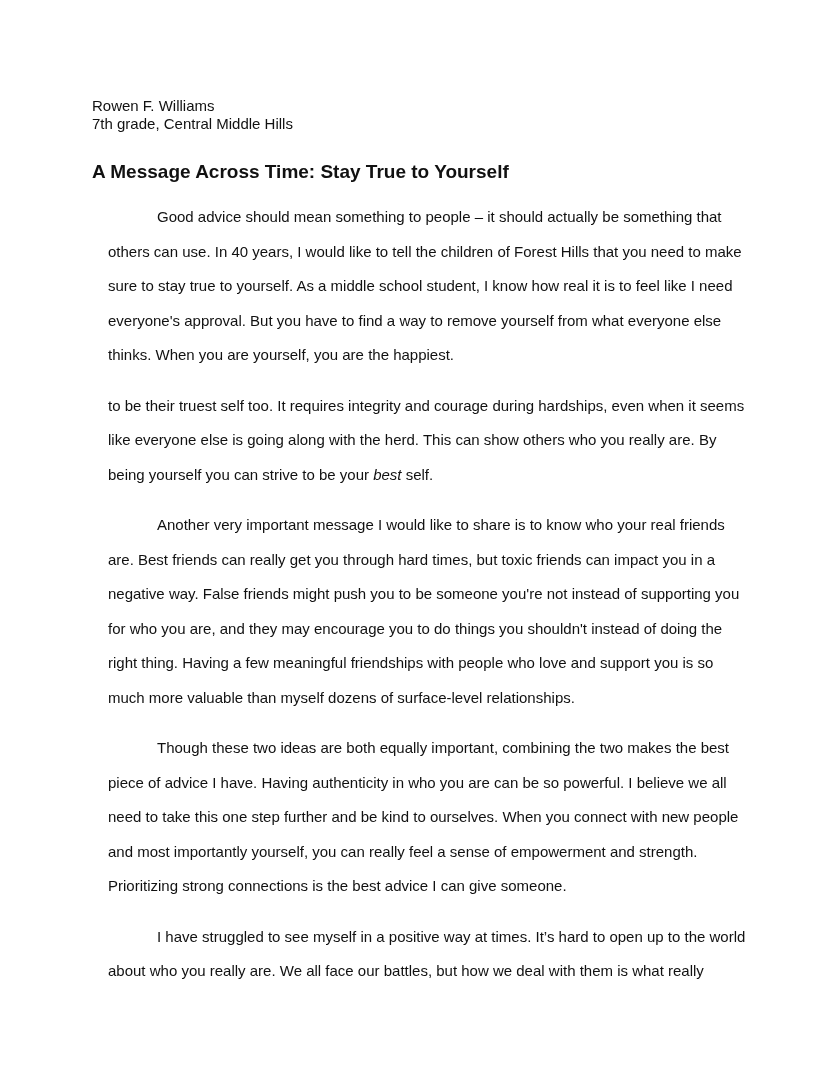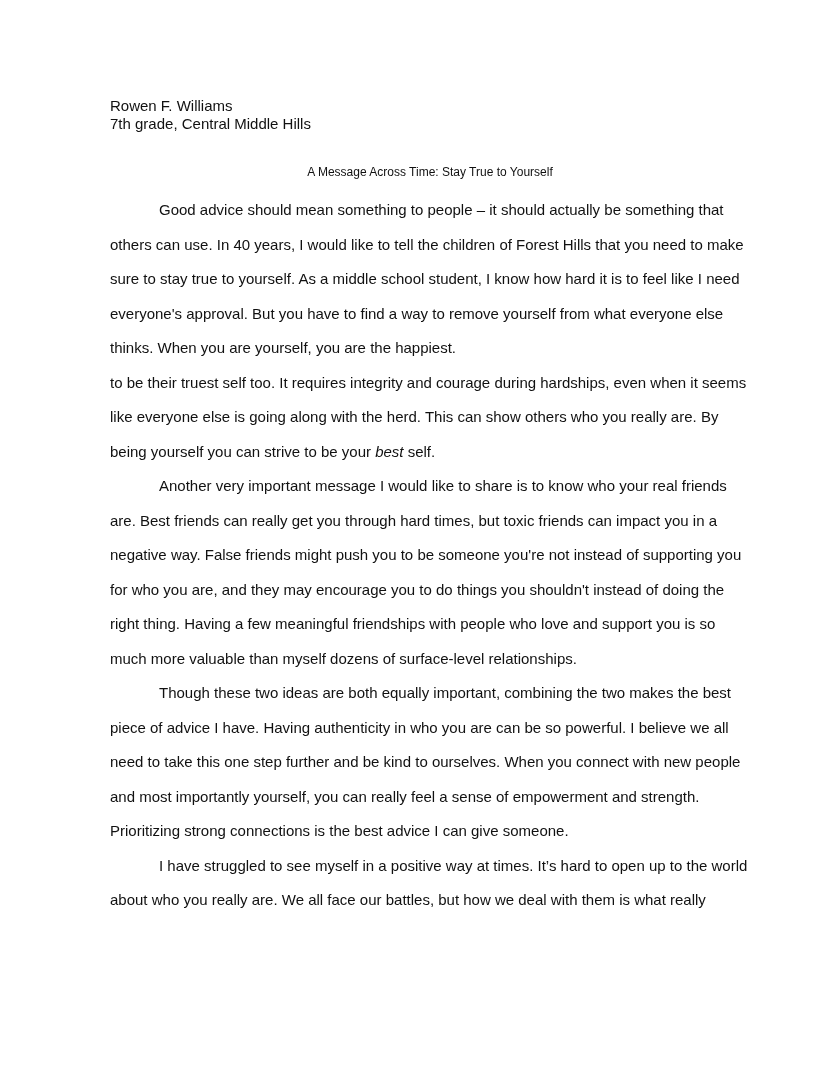--- a/index.html
+++ b/index.html
@@ -10,44 +10,43 @@
     body {
       width: 835px;
       height: 1080px;
       overflow: hidden;
       position: relative;
       font-family: "Liberation Sans", sans-serif;
       color: #111111;
     }
     .page {
       position: absolute;
-      left: 110px;
+      left: 92px;
       top: 97px;
       width: 640px;
     }
     .header-line {
       font-size: 15px;
       line-height: 18px;
       margin: 0;
       white-space: nowrap;
     }
     .title {
       margin: 0;
       margin-top: 27px;
-      text-align: center;
-      font-size: 12px;
-      font-weight: normal;
+      font-size: 19px;
+      font-weight: bold;
       line-height: 24px;
       white-space: nowrap;
     }
     .body-text {
       margin-top: 9px;
     }
     .para {
-      margin: 0;
+      margin: 16px;
       font-size: 15px;
       line-height: 34.5px;
       text-indent: 49px;
     }
     .line {
       display: block;
       white-space: nowrap;
     }
     .line.first {
       padding-left: 49px;
@@ -64,21 +63,21 @@
   <p class="header-line">Rowen F. Williams</p>
   <p class="header-line">7th grade, Central Middle Hills</p>
 
   <h1 class="title">A Message Across Time: Stay True to Yourself</h1>
 
   <div class="body-text">
 
     <p class="para lines">
       <span class="line first">Good advice should mean something to people – it should actually be something that</span>
       <span class="line">others can use. In 40 years, I would like to tell the children of Forest Hills that you need to make</span>
-      <span class="line">sure to stay true to yourself. As a middle school student, I know how hard it is to feel like I need</span>
+      <span class="line">sure to stay true to yourself. As a middle school student, I know how real it is to feel like I need</span>
       <span class="line">everyone's approval. But you have to find a way to remove yourself from what everyone else</span>
       <span class="line">thinks. When you are yourself, you are the happiest.</span>
     </p>
 
     <p class="para lines">
       <span class="line">to be their truest self too. It requires integrity and courage during hardships, even when it seems</span>
       <span class="line">like everyone else is going along with the herd. This can show others who you really are. By</span>
       <span class="line"><span>being yourself you can strive to be your </span><em>best</em><span> self.</span></span>
     </p>
 

